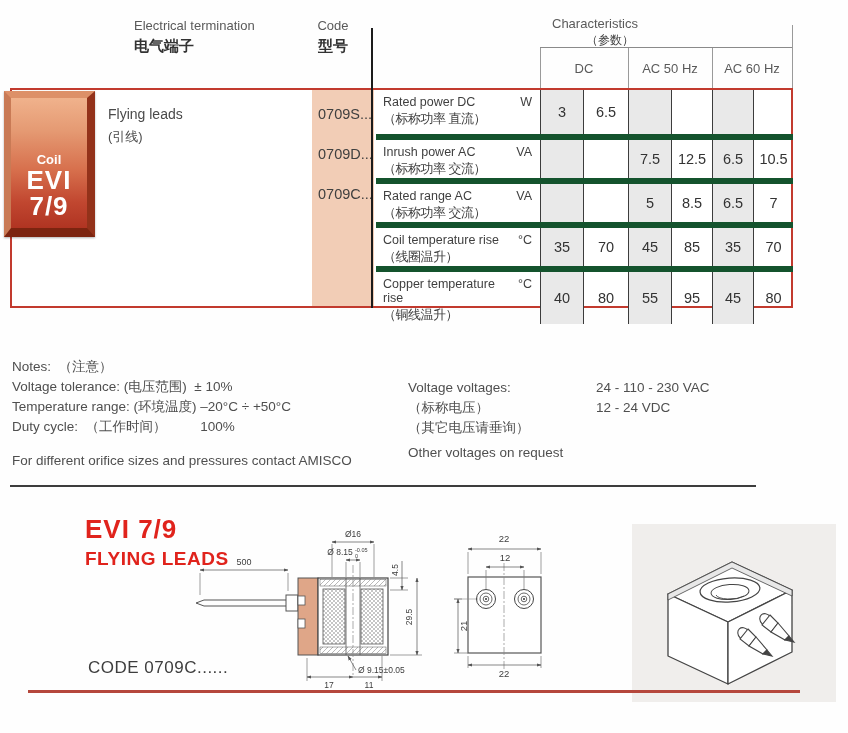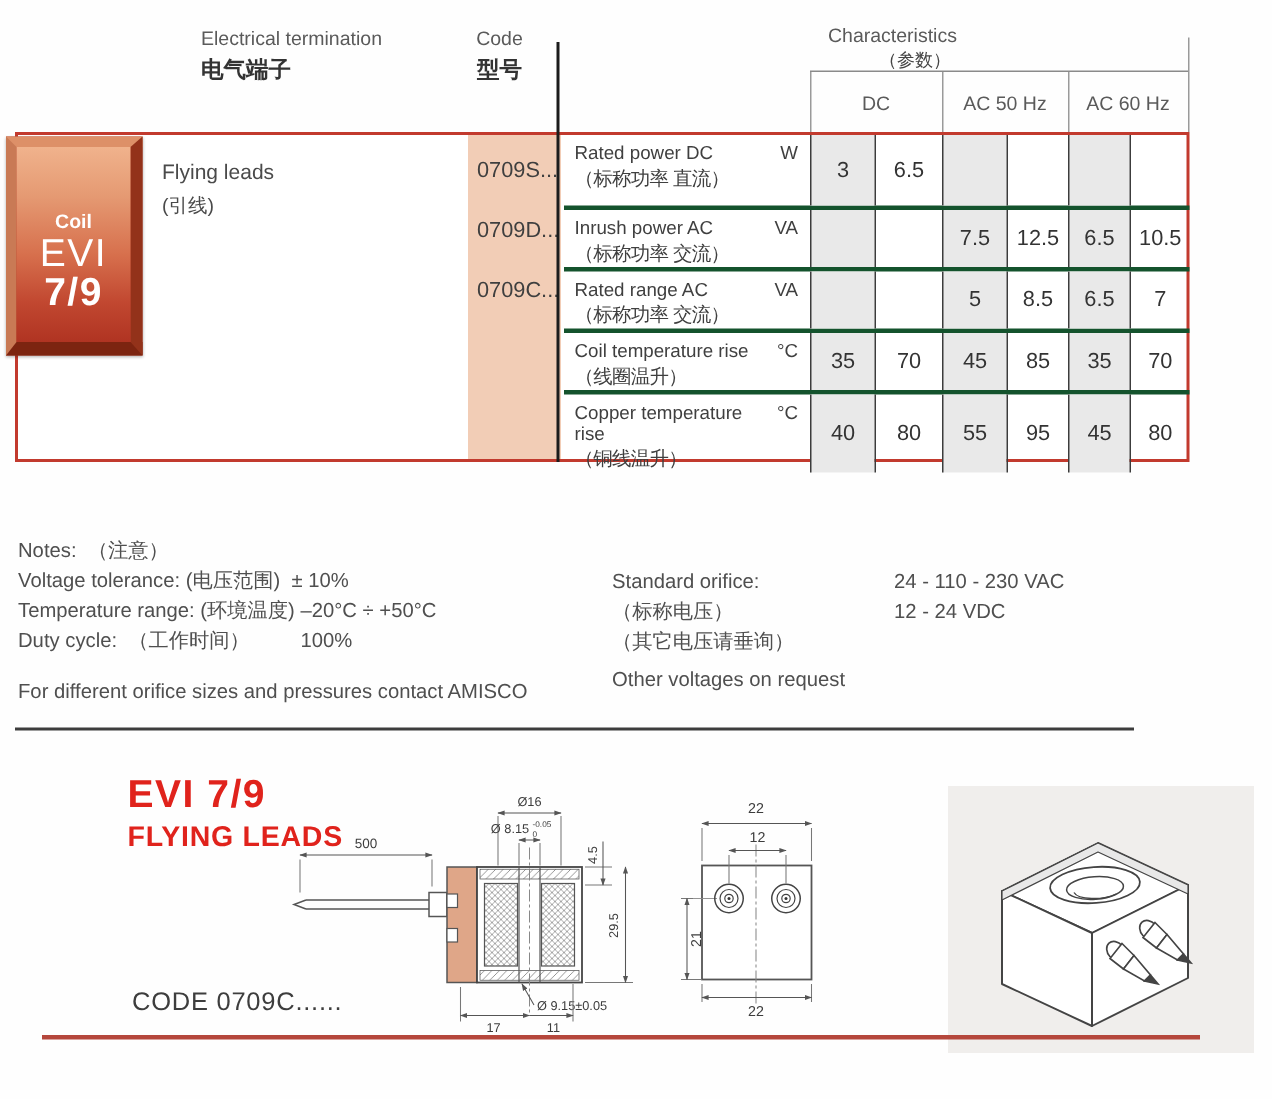--- a/index.html
+++ b/index.html
@@ -32,44 +32,44 @@
 
   
   .tbl { position:absolute; left:10px; top:88px; width:783px; height:220px;
          border:2px solid #c23a2e; background:#fff; }
   .term-cell { position:absolute; left:96px; top:16px; }
   .term-cell .en { font-size:14px; color:#4a4a4a; }
   .term-cell .zh { font-size:13px; color:#4a4a4a; margin-top:6px; }
   .code-col { position:absolute; left:300px; top:0; width:62px; height:216px; background:#f2cdb6; }
   .code-item { position:absolute; left:6px; font-size:14.5px; color:#3f3f3f; }
   .rows { position:absolute; left:364px; top:0; width:417px; height:216px; display:flex; flex-direction:column; }
-  .t-row { display:flex; border-bottom:3px solid #14532d; flex:1; }
+  .t-row { display:flex; border-bottom:6px solid #14532d; flex:1; }
   .t-row.tall { flex:0 0 50px; }
   .t-row:last-child { border-bottom:none; }
   .t-label { width:164px; padding:5px 6px 0 7px; }
   .t-label .top { display:flex; justify-content:space-between; font-size:12.5px; color:#3f3f3f; }
   .t-label .unit { font-size:12.5px; color:#3f3f3f; padding-right:2px; }
   .t-label .zh { font-size:13px; color:#3f3f3f; margin-top:1px; letter-spacing:-0.5px; }
   .t-cell { border-left:1px solid #3c3c3c; display:flex; align-items:center; justify-content:center;
             font-size:14.5px; color:#333; }
   .t-cell.shade { background:#e9e9e9; }
   .w1 { width:43px; } .w2 { width:45px; } .w3 { width:43px; }
   .w4 { width:41px; } .w5 { width:41px; } .w6 { width:40px; }
 
   
   .badge { position:absolute; left:4px; top:91px; width:91px; height:146px; z-index:6;
            border-top:7px solid #dd9068; border-left:7px solid #c97a55;
            border-right:8px solid #93321a; border-bottom:9px solid #7c2410;
            background:#b03a24; box-shadow:0 1px 2px rgba(0,0,0,0.3); }
   .badge-inner { width:100%; height:100%;
            background:linear-gradient(180deg,#f0b28c 0%,#e59a73 25%,#d7704d 55%,#c14730 80%,#b03422 100%);
            display:flex; flex-direction:column; align-items:center; justify-content:flex-end;
-           padding-bottom:20px; }
+           padding-bottom:8px; }
   .badge-inner .l1 { color:#fff; font-size:13px; font-weight:bold; }
-  .badge-inner .l2 { color:#fff; font-size:26px; font-weight:normal; line-height:1.0; letter-spacing:1px; }
+  .badge-inner .l2 { color:#fff; font-size:26px; font-weight:bold; line-height:1.0; letter-spacing:1px; }
   .badge-inner .l3 { color:#fff; font-size:26px; font-weight:bold; line-height:1.05; letter-spacing:1px; }
 
   
   .notes-left { position:absolute; left:12px; top:357px; font-size:13.5px; color:#4f4f4f; }
   .notes-left div { line-height:20px; white-space:pre; }
   .notes-contact { position:absolute; left:12px; top:453px; font-size:13.5px; color:#4f4f4f; }
   .notes-right { position:absolute; left:408px; top:378px; font-size:13.5px; color:#4f4f4f; }
   .nr-row { display:flex; line-height:20px; }
   .nr-row .lab { width:188px; }
 
@@ -214,21 +214,21 @@
 
   <div class="notes-left" id="notesLines">
       <div>Notes:  （注意）</div>
       <div>Voltage tolerance: (电压范围)  ± 10%</div>
       <div>Temperature range: (环境温度) –20°C ÷ +50°C</div>
       <div>Duty cycle:  （工作时间）         100%</div>
     </div>
   <div class="notes-contact">For different orifice sizes and pressures contact AMISCO</div>
   <div class="notes-right">
     <div class="nr-row">
-      <span class="lab">Standard orifice:</span>
+      <span class="lab">Voltage voltages:</span>
       <span>24 - 110 - 230 VAC</span>
     </div>
     <div class="nr-row">
       <span class="lab">（标称电压）</span>
       <span>12 - 24 VDC</span>
     </div>
     <div class="nr-row">
       <span class="lab">（其它电压请垂询）</span>
     </div>
     <div class="nr-row" style="margin-top:5px;">

